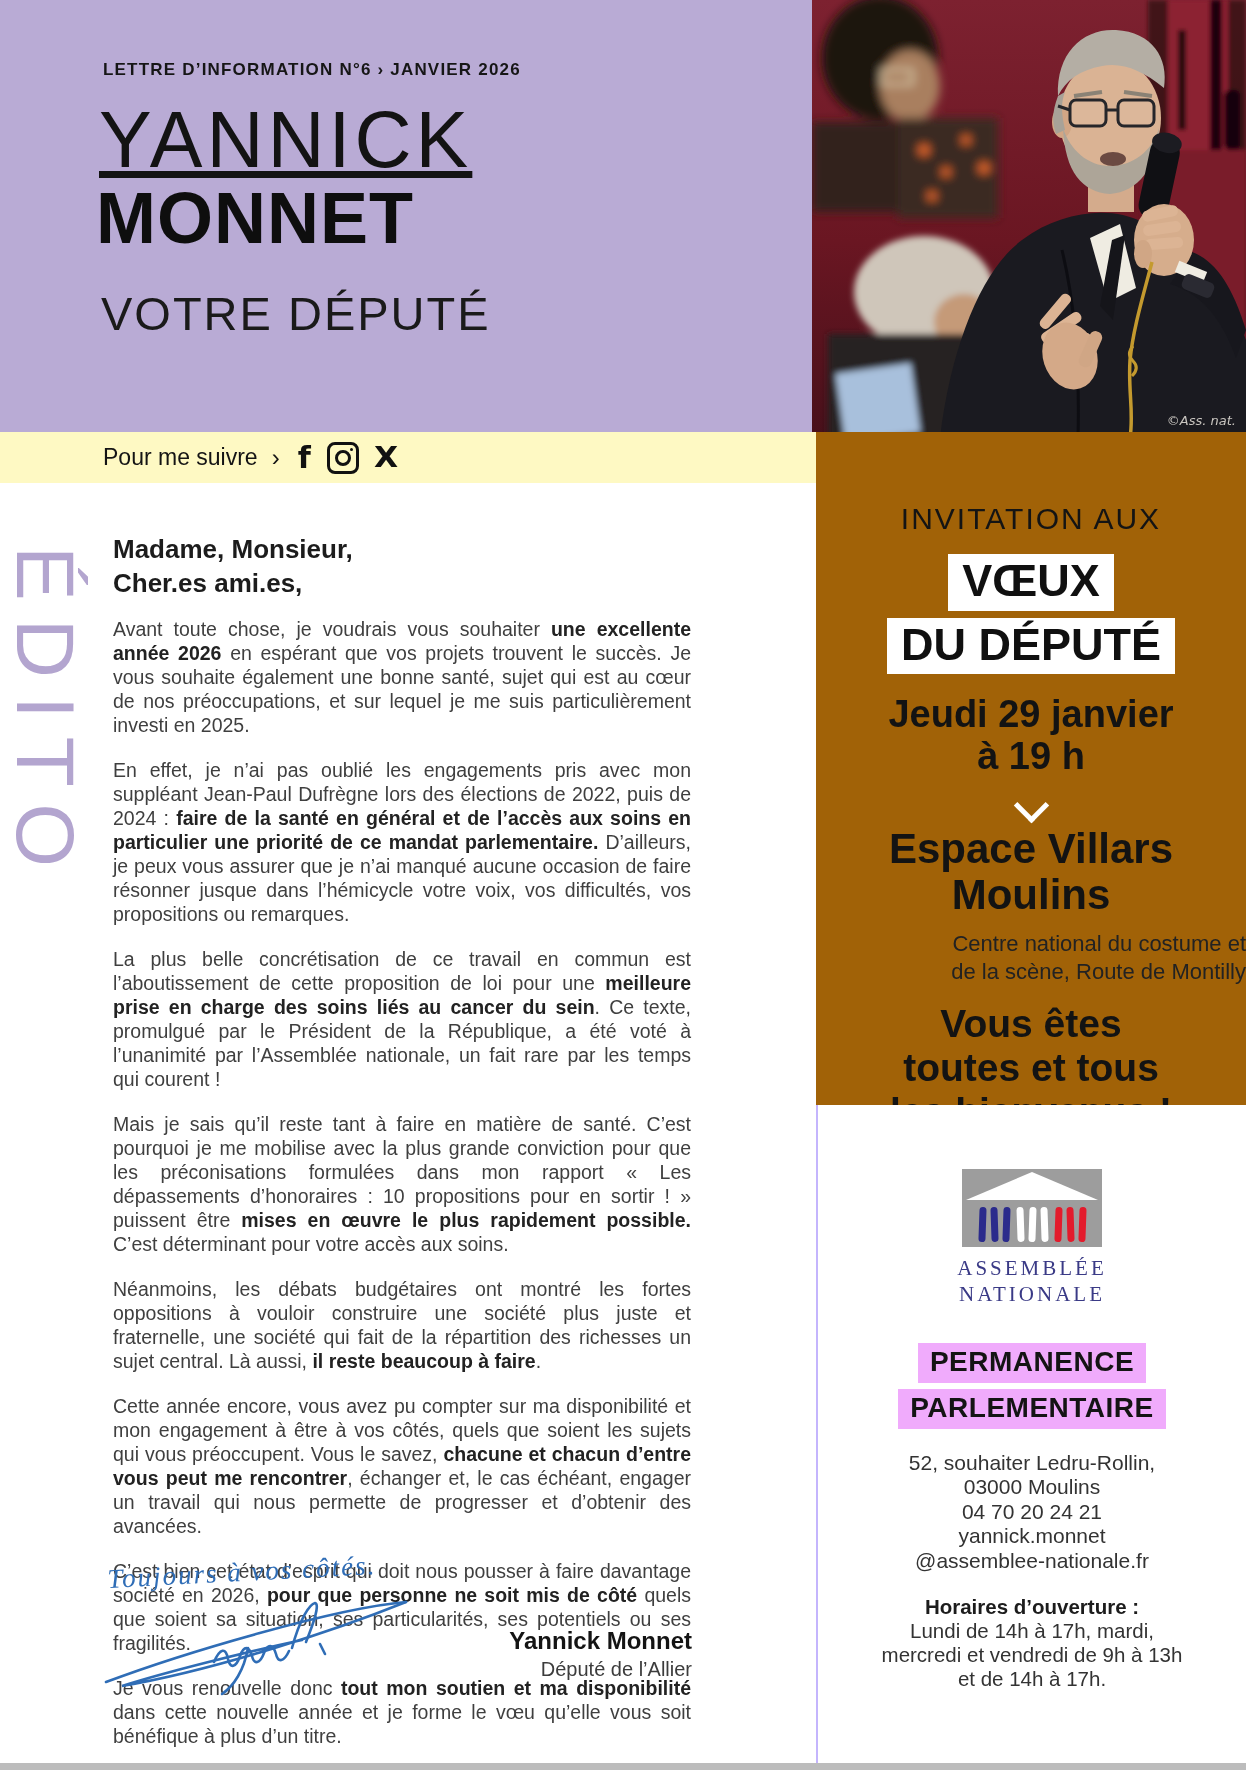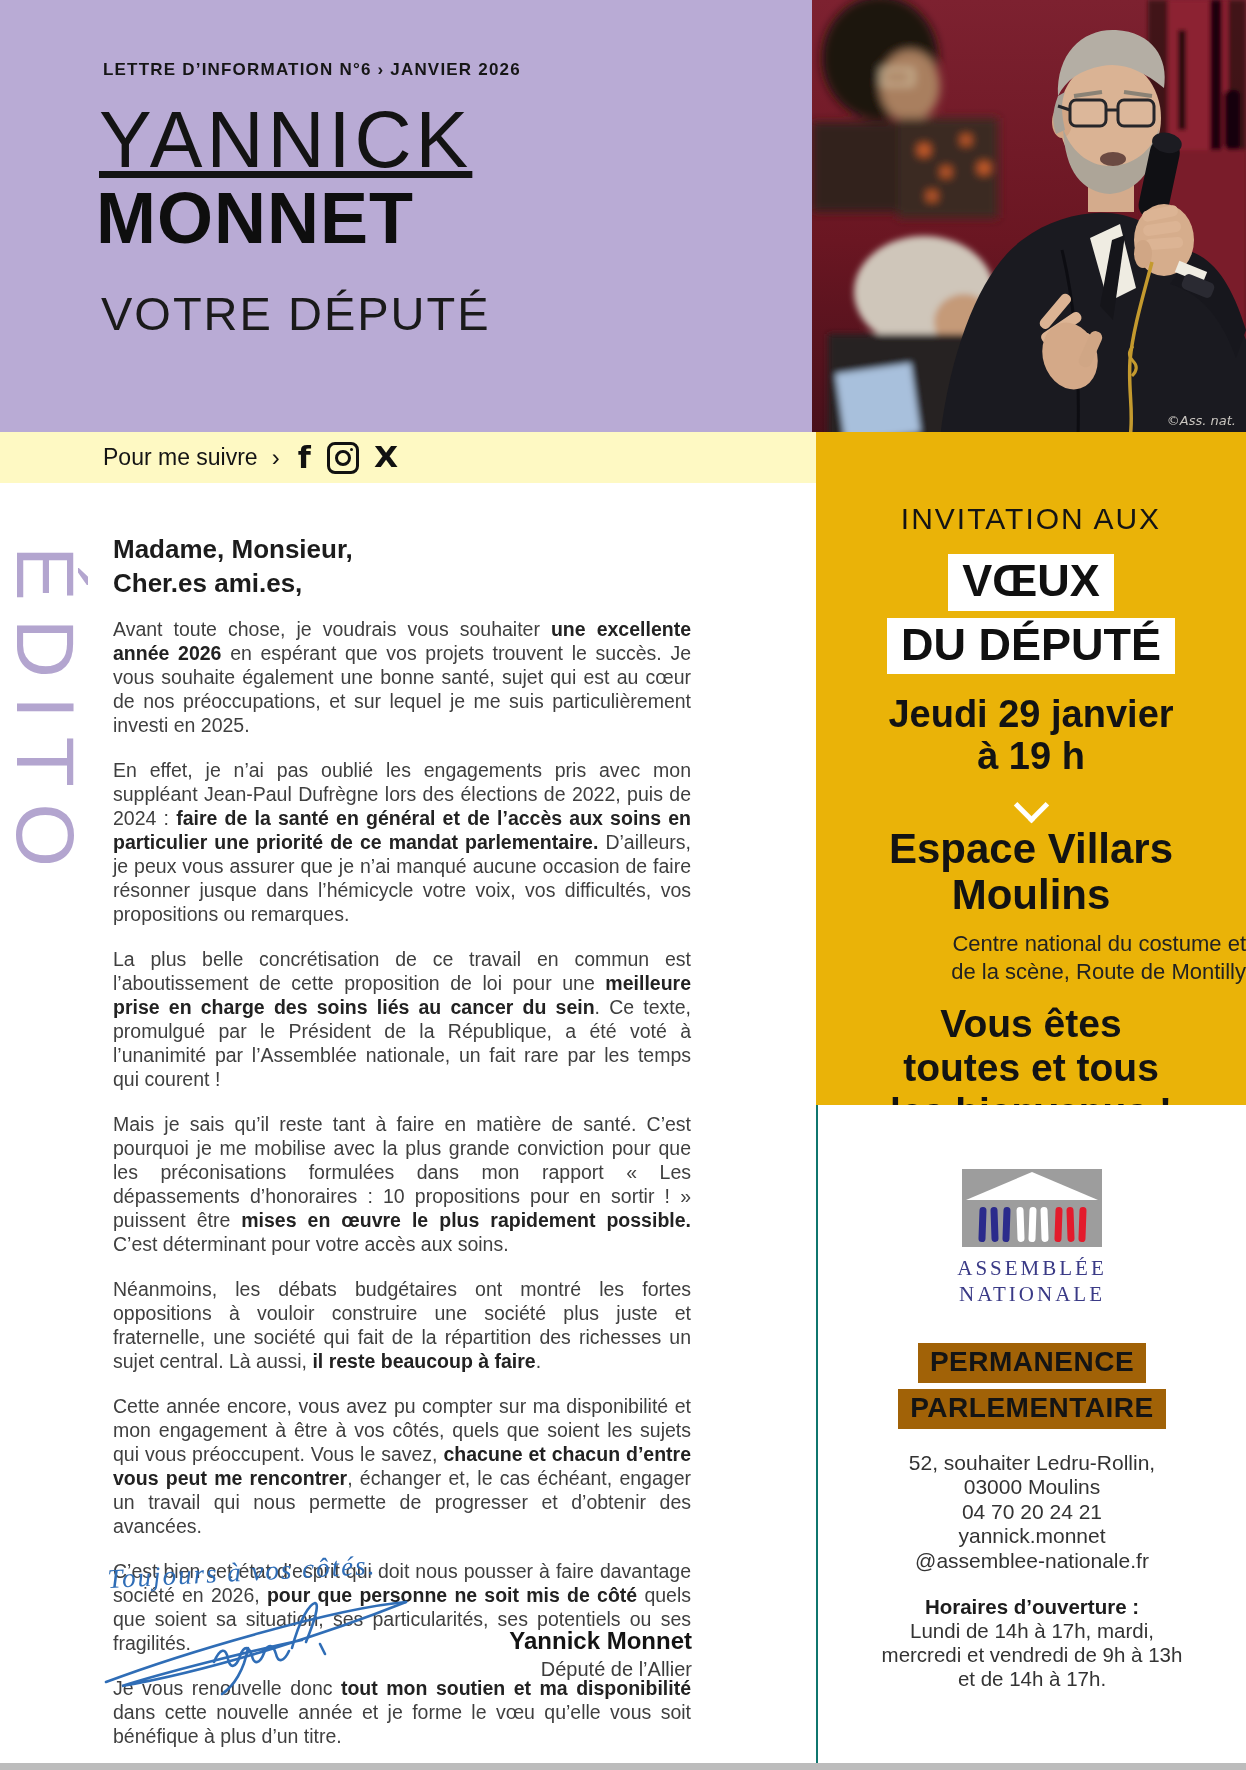--- a/index.html
+++ b/index.html
@@ -36,38 +36,38 @@
   .salutation{margin:0 0 17px 0;font-size:26px;line-height:34px;font-weight:700;color:#1c1c1c;}
   .letter p{margin:0 0 21px 0;font-size:19.5px;line-height:24px;text-align:justify;color:#3f3f3f;}
   .letter p b{color:#222;}
 
   .signature-svg{position:absolute;left:96px;top:1546px;}
   .sign-name{position:absolute;left:380px;top:1626px;width:312px;text-align:right;}
   .sign-name .nm{font-size:24px;font-weight:700;color:#141414;line-height:30px;}
   .sign-name .tt{font-size:20px;color:#3c3c3c;line-height:26px;}
 
   
-  .invite-panel{position:absolute;left:816px;top:432px;width:430px;height:673px;background:#eab308;
+  .invite-panel{position:absolute;left:816px;top:432px;width:430px;height:673px;background:#a16207;
                 text-align:center;box-sizing:border-box;padding-top:70px;}
   .inv-line1{font-size:30px;letter-spacing:2px;color:#141414;margin-bottom:18px;}
   .inv-box{display:inline-block;background:#ffffff;color:#101010;font-size:45px;font-weight:800;
            line-height:1.08;padding:3px 14px 5px;margin-bottom:7px;}
   .inv-date{font-size:38px;font-weight:700;line-height:42px;margin-top:12px;color:#131313;}
   .chevron-down{display:inline-block;width:20px;height:20px;border-left:5px solid #fff;border-bottom:5px solid #fff;
                 transform:rotate(-45deg);margin:16px auto 2px;}
   .inv-venue{font-size:42px;font-weight:700;line-height:46px;color:#131313;margin-top:2px;}
   .inv-detail{font-size:22px;line-height:28px;color:#222;margin-top:12px;text-align:right;}
   .inv-welcome{font-size:39px;font-weight:700;line-height:44px;color:#131313;margin-top:16px;}
 
   
   .sidebar-lower{position:absolute;left:816px;top:1105px;width:430px;height:659px;background:#fff;
-                 border-left:2px solid #0f766e;box-sizing:border-box;text-align:center;}
+                 border-left:2px solid #c4b5fd;box-sizing:border-box;text-align:center;}
   .an-logo{margin-top:64px;}
   .perm-title{margin-top:28px;}
-  .perm-line{display:inline-block;background:#a16207;color:#141414;font-size:28px;font-weight:700;
+  .perm-line{display:inline-block;background:#f0abfc;color:#141414;font-size:28px;font-weight:700;
              letter-spacing:.5px;padding:4px 12px 5px;margin-bottom:6px;line-height:1.1;}
   .perm-address{margin-top:16px;font-size:21px;line-height:24.5px;color:#333;}
   .perm-hours{margin-top:22px;font-size:20.5px;line-height:24px;color:#333;}
   .perm-hours .hd{font-weight:700;color:#1c1c1c;}
 
   .bottom-bar{position:absolute;left:0;top:1763px;width:1246px;height:7px;background:#bcbcbc;}
 </style>
 </head>
 <body>
 

